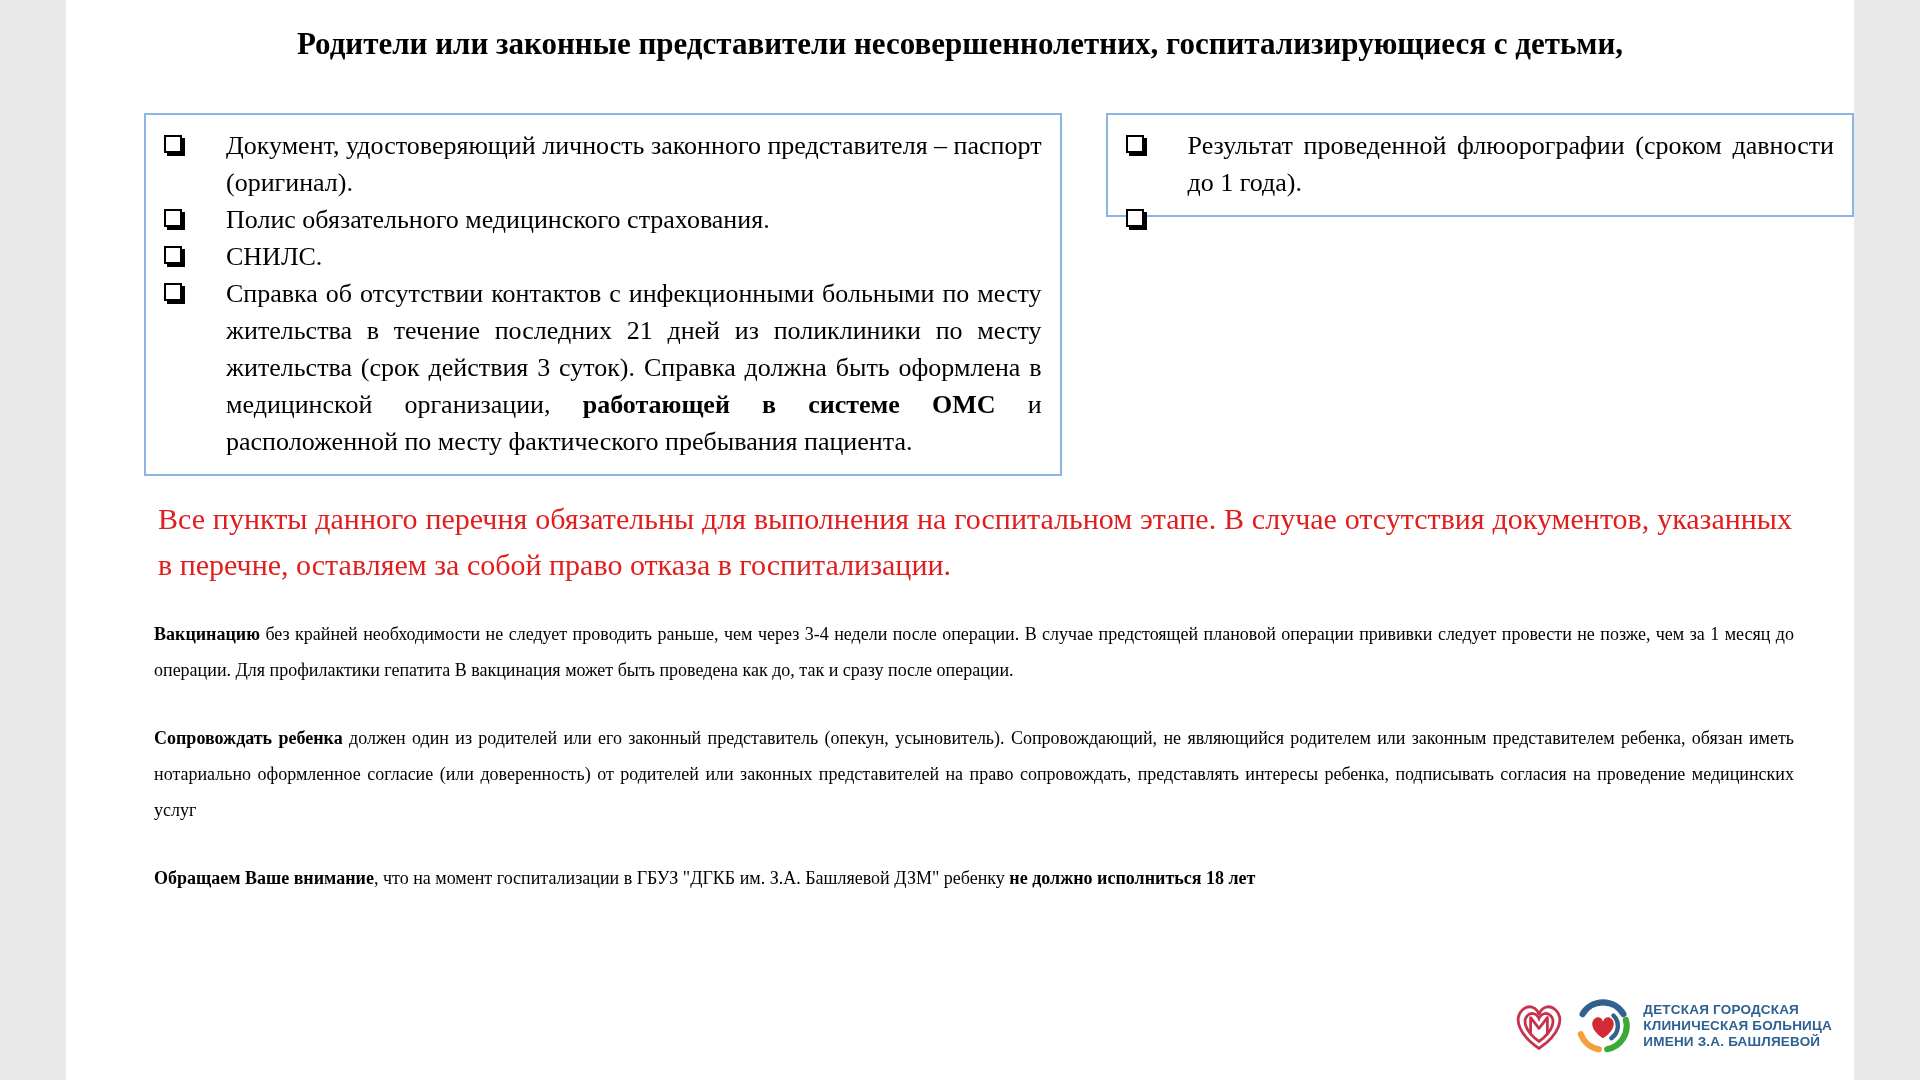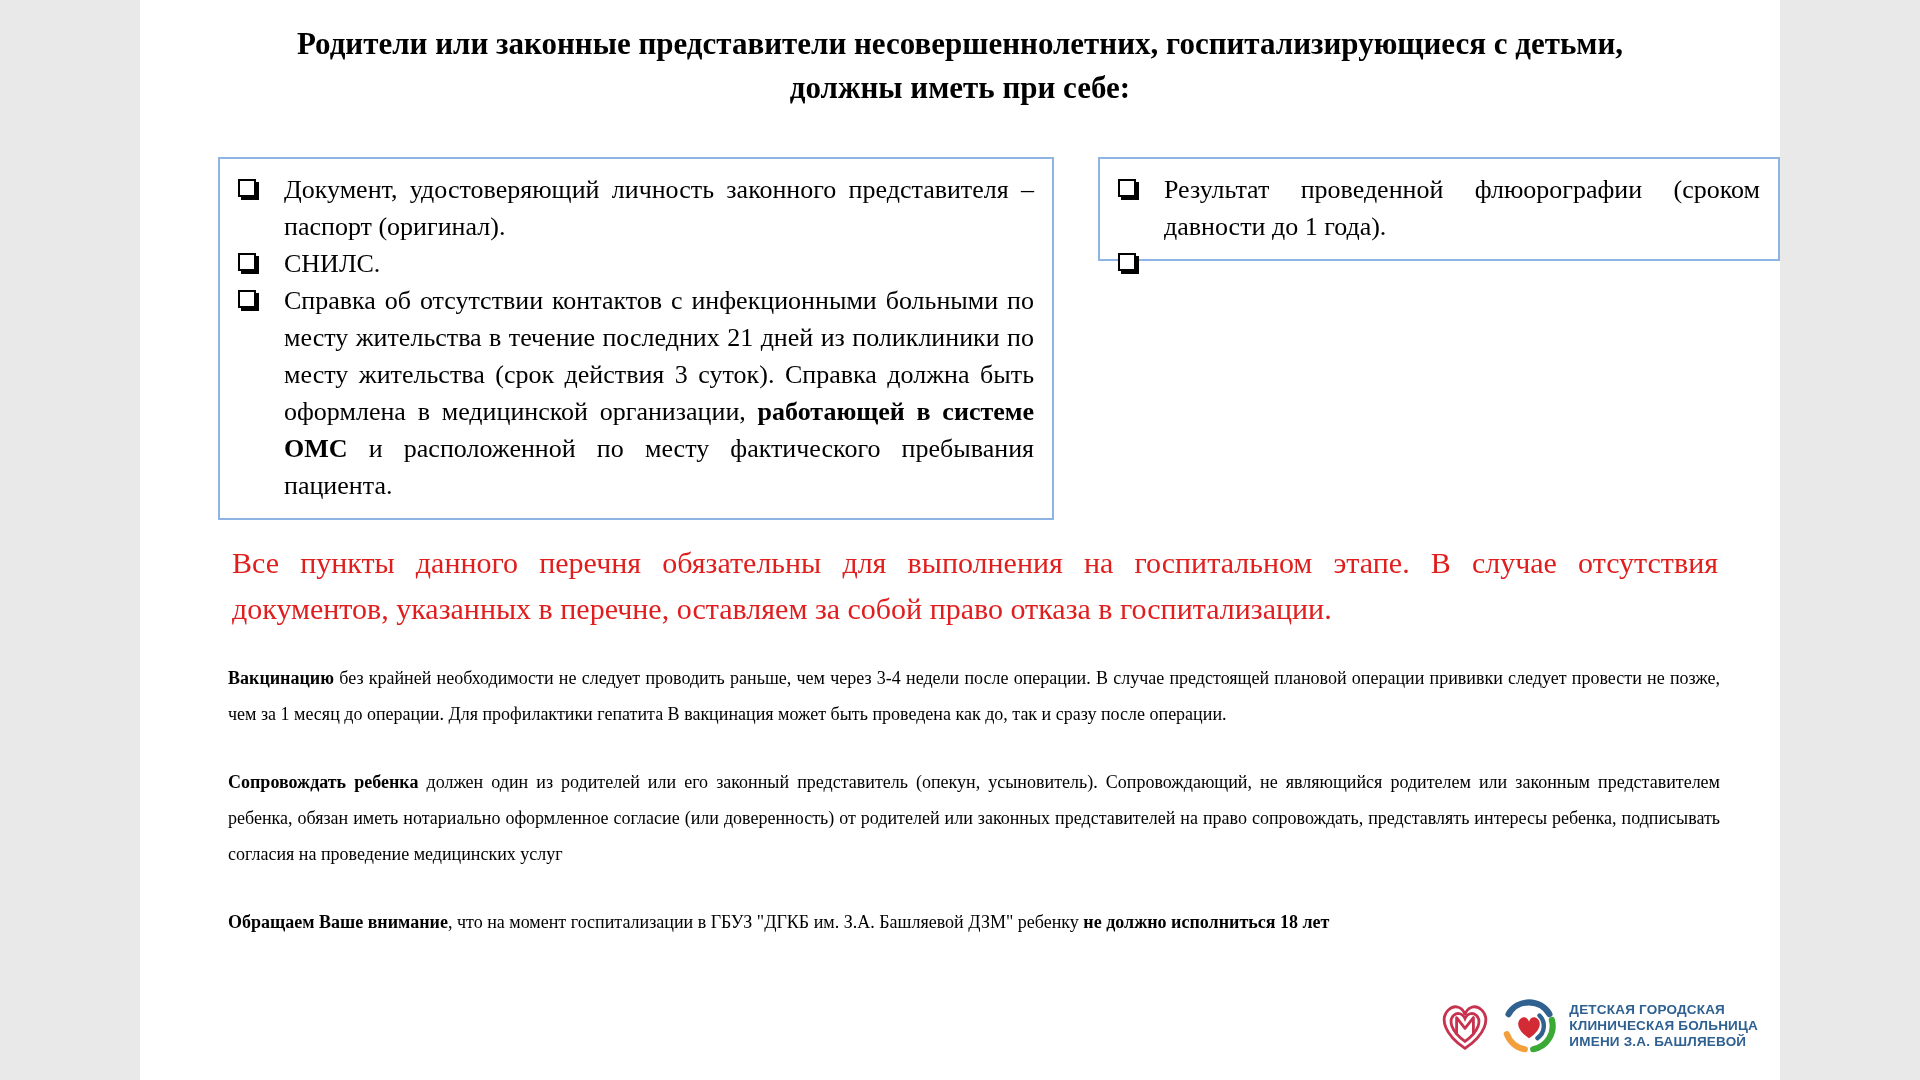--- a/index.html
+++ b/index.html
@@ -1,18 +1,18 @@
 <!DOCTYPE html>
 <html lang="ru"><head>
 <meta charset="utf-8">
 <style>
   html,body{margin:0;padding:0;background:#e9e9e9;}
   .page{
     position:relative;
-    width:1640px;height:1080px;
+    width:1788px;height:1080px;
     background:#ffffff;
     font-family:"Liberation Serif","DejaVu Serif",serif;
     color:#000;
     overflow:hidden;
     margin:0 auto;
   }
   .title{
     margin:22px 90px 0 90px;
     text-align:center;
     font-weight:bold;
@@ -32,21 +32,21 @@
   }
   .reqbox.left{width:944px;}
   .reqbox.right{width:770px;margin-left:44px;}
   .reqbox ul{
     list-style:none;
     margin:0;
     padding:12px 18px 14px 0;
   }
   .reqbox li{
     position:relative;
-    padding-left:64px;
+    padding-left:80px;
     font-size:26px;
     line-height:37px;
     text-align:justify;
   }
   .checkbox{
     position:absolute;
     left:18px;top:8px;
     width:14px;height:14px;
     background:#fff;
     border:2.5px solid #000;
@@ -84,33 +84,33 @@
   .logo svg{display:block;}
   .logo .dzm{margin-right:8px;}
 </style>
 </head>
 <body>
 
 <div class="page">
 
   <div class="title">
     <span class="title-line">Родители или законные представители несовершеннолетних, госпитализирующиеся с детьми,</span>
-    <span class="title-line">должны иметь при себе:</span>
   </div>
 
   <div class="boxes">
 
     <div class="reqbox left">
       <ul>
         <li>
           <span class="checkbox"></span>
           <span>Документ, удостоверяющий личность законного представителя – паспорт (оригинал).</span>
         </li>
         <li>
           <span class="checkbox"></span>
+          <span>Полис обязательного медицинского страхования.</span>
         </li>
         <li>
           <span class="checkbox"></span>
           <span>СНИЛС.</span>
         </li>
         <li>
           <span class="checkbox"></span>
           <span>Справка об отсутствии контактов с инфекционными больными по месту жительства в течение последних 21 дней из поликлиники по месту жительства (срок действия 3 суток). Справка должна быть оформлена в медицинской организации, </span><b>работающей в системе ОМС</b><span> и расположенной по месту фактического пребывания пациента.</span>
         </li>
       </ul>

